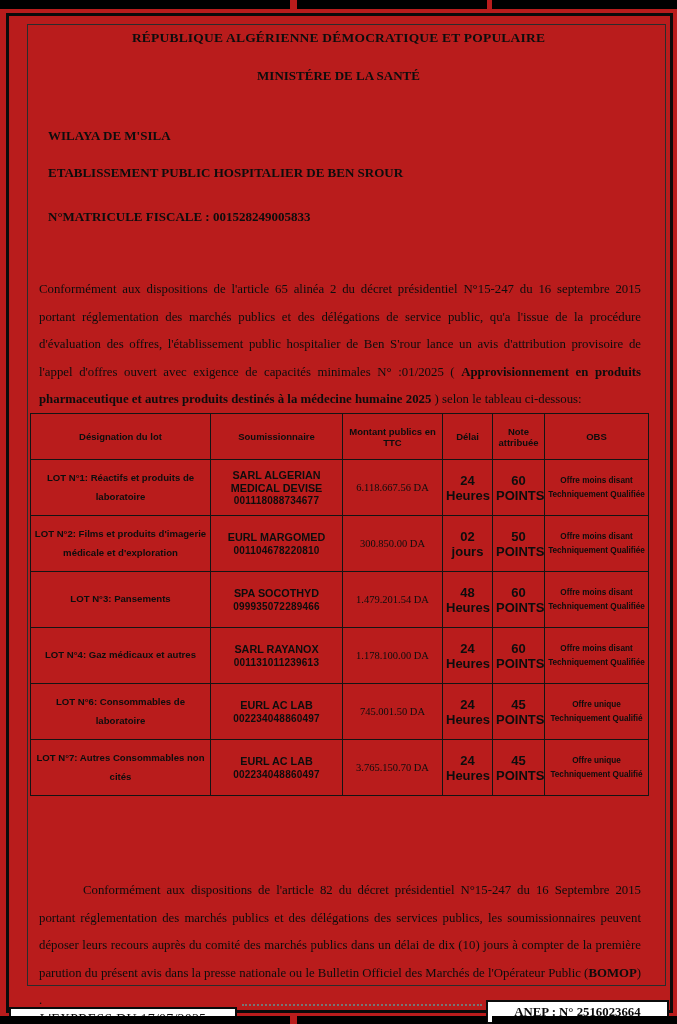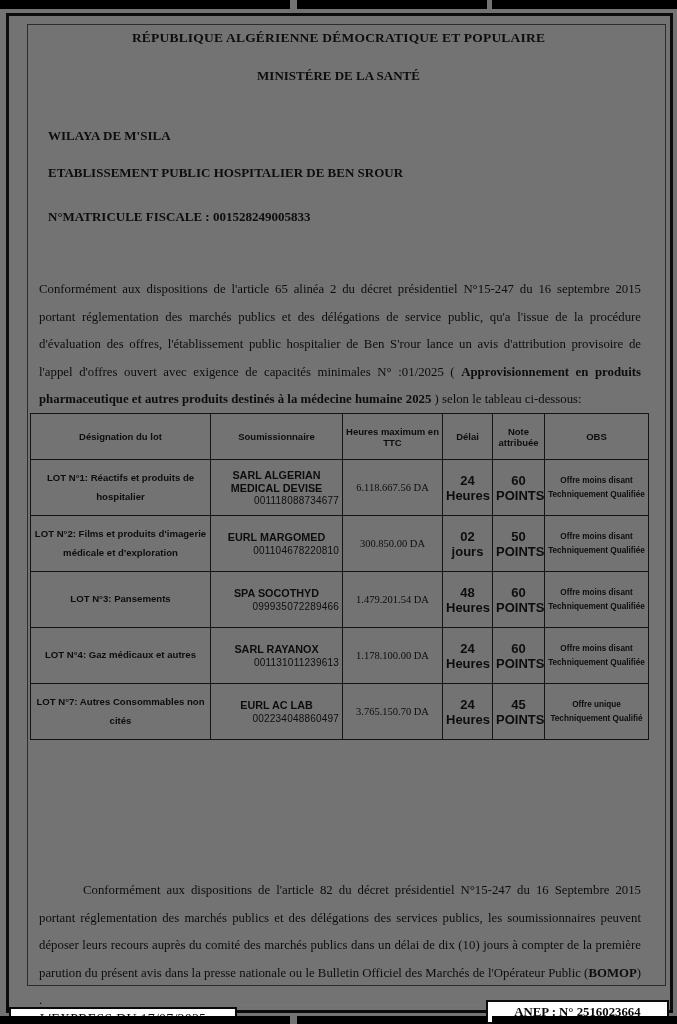--- a/index.html
+++ b/index.html
@@ -1,19 +1,19 @@
 <!DOCTYPE html>
 <html><head>
 <meta charset="utf-8">
 <style>
   * { margin:0; padding:0; box-sizing:border-box; }
   html,body { width:677px; height:1024px; background:#fff; }
   body { font-family:"Liberation Serif", serif; color:#0d0d0d;
          -webkit-font-smoothing:none; }
-  .page { position:relative; width:677px; height:1024px; overflow:hidden; background:#737373; }
+  .page { position:relative; width:677px; height:1024px; overflow:hidden; background:#b91c1c; }
 
   
   .scan-strip { position:absolute; left:0; right:0; height:9px;
     background:
       repeating-linear-gradient(90deg,#000 0 44px, transparent 44px 51px, #000 51px 118px, transparent 118px 123px),
       repeating-linear-gradient(90deg,transparent 0 20px, #000 20px 90px, transparent 90px 97px);
   }
   .scan-strip.top { top:0; }
   .scan-strip.bottom { bottom:0; height:8px; }
 
@@ -41,21 +41,21 @@
     border-collapse:collapse; table-layout:fixed;
     font-family:"Liberation Sans", sans-serif; }
   table.lots th, table.lots td { border:1.6px solid #141414; vertical-align:middle;
     padding:2px 3px; overflow:hidden; }
   table.lots th { font-size:9.5px; font-weight:bold; text-align:center; height:46px; }
   table.lots td { height:56px; text-align:center; }
   col.c-lot{width:180px;} col.c-soum{width:132px;} col.c-mont{width:100px;}
   col.c-del{width:50px;} col.c-note{width:52px;} col.c-obs{width:104px;}
   td.lot { text-align:left; font-size:9.6px; font-weight:bold; padding-left:6px; line-height:1.9; }
   .company { font-size:10.8px; font-weight:bold; line-height:1.25; }
-  .company-id { font-size:10px; font-weight:normal; letter-spacing:.2px;text-align:right; }
+  .company-id { font-size:10px; font-weight:bold; letter-spacing:.2px; }
   td.amount { font-size:10.5px; font-family:"Liberation Serif", serif; font-weight:normal; }
   td.delay, td.note { font-size:13px; font-weight:bold; }
   td.obs { font-size:8.2px; font-weight:bold; line-height:1.6; padding:2px 8px; }
 
   .footer-left { position:absolute; left:9px; top:991px; width:228px; height:26px;
     border:2.5px solid #0b0b0b; background:#fff; font-weight:normal; font-size:14px;
     display:flex; align-items:center; justify-content:center; letter-spacing:.2px;margin-top:16px; }
   .footer-dots { position:absolute; left:242px; top:1004px; width:240px;
     border-bottom:2px dotted #777; }
   .footer-right { position:absolute; left:486px; top:1000px; width:183px; height:24px;
@@ -87,29 +87,29 @@
         <col class="c-soum">
         <col class="c-mont">
       <col class="c-del">
         <col class="c-note">
         <col class="c-obs">
     </colgroup>
     <thead>
       <tr>
         <th>Désignation du lot</th>
         <th>Soumissionnaire</th>
-        <th>Heures maximum en TTC</th>
+        <th>Montant publics en TTC</th>
         <th>Délai</th>
         <th>Note attribuée</th>
         <th>OBS</th>
       </tr>
     </thead>
     <tbody>
       <tr>
-        <td class="lot">LOT N°1: Réactifs et produits de hospitalier</td>
+        <td class="lot">LOT N°1: Réactifs et produits de laboratoire</td>
         <td>
           <div class="company">SARL ALGERIAN MEDICAL DEVISE</div>
           <div class="company-id">001118088734677</div>
         </td>
         <td class="amount">6.118.667.56 DA</td>
         <td class="delay">24 Heures</td>
         <td class="note">60 POINTS</td>
         <td class="obs">Offre moins disant Techniquement Qualifiée</td>
       </tr>
       <tr>
@@ -139,20 +139,31 @@
         <td>
           <div class="company">SARL RAYANOX</div>
           <div class="company-id">001131011239613</div>
         </td>
         <td class="amount">1.178.100.00 DA</td>
         <td class="delay">24 Heures</td>
         <td class="note">60 POINTS</td>
         <td class="obs">Offre moins disant Techniquement Qualifiée</td>
       </tr>
       <tr>
+        <td class="lot">LOT N°6: Consommables de laboratoire</td>
+        <td>
+          <div class="company">EURL AC LAB</div>
+          <div class="company-id">002234048860497</div>
+        </td>
+        <td class="amount">745.001.50 DA</td>
+        <td class="delay">24 Heures</td>
+        <td class="note">45 POINTS</td>
+        <td class="obs">Offre unique Techniquement Qualifié</td>
+      </tr>
+      <tr>
         <td class="lot">LOT N°7: Autres Consommables non cités</td>
         <td>
           <div class="company">EURL AC LAB</div>
           <div class="company-id">002234048860497</div>
         </td>
         <td class="amount">3.765.150.70 DA</td>
         <td class="delay">24 Heures</td>
         <td class="note">45 POINTS</td>
         <td class="obs">Offre unique Techniquement Qualifié</td>
       </tr>

